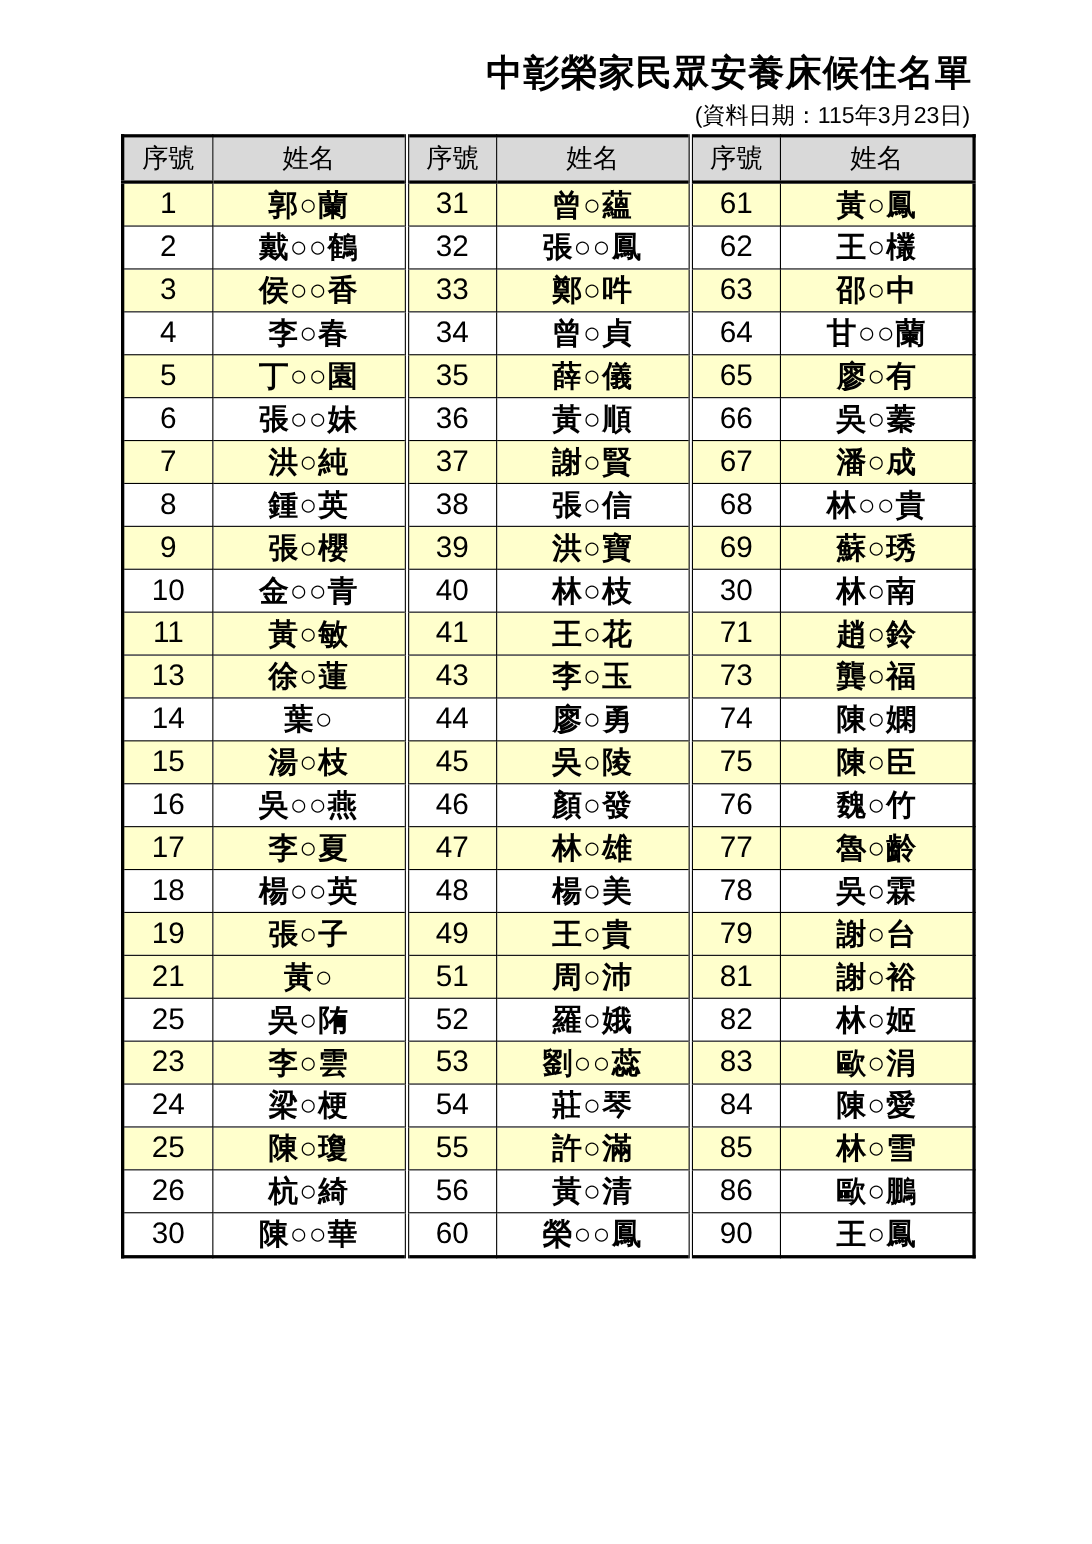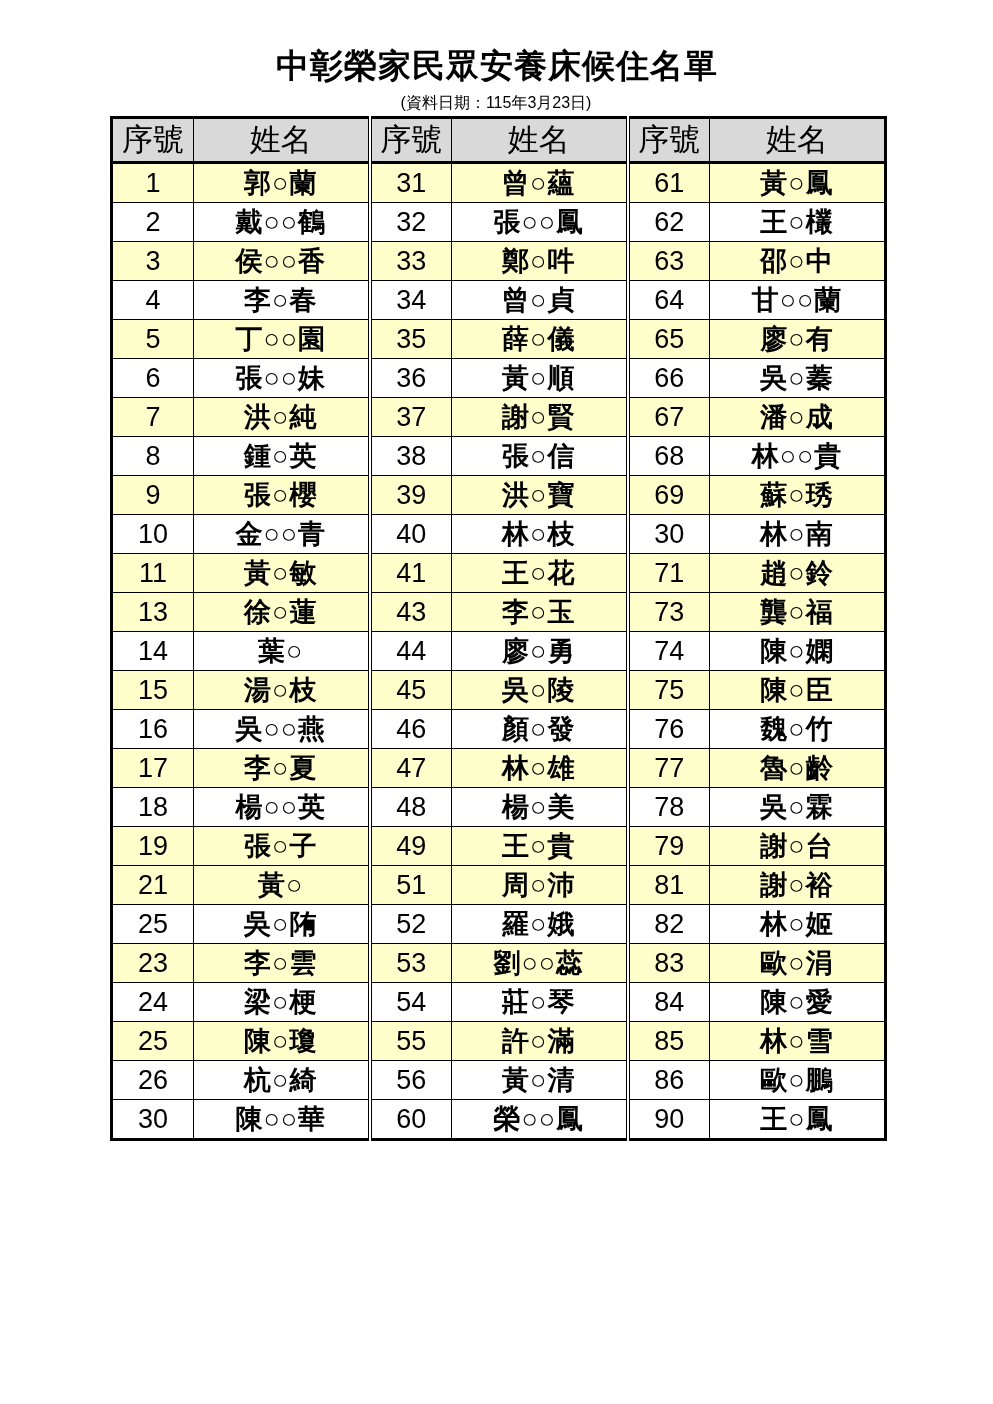--- a/index.html
+++ b/index.html
@@ -3,39 +3,39 @@
 <meta charset="utf-8">
 <style>
   html,body{margin:0;padding:0;}
   body{
     width:993px;height:1404px;background:#ffffff;position:relative;
     font-family:"Liberation Sans",sans-serif;color:#000;
     -webkit-font-smoothing:antialiased;
   }
   .sheet{position:absolute;left:110px;top:46px;width:774px;}
   .page-title{
-    margin:0 0 6px 0;text-align:center;
+    margin:0 0 6px 0;text-align:right;
     font-size:33px;font-weight:700;line-height:1.2;letter-spacing:1px;
   }
   .date-note{
-    text-align:center;font-size:16px;font-weight:400;
+    text-align:right;font-size:21px;font-weight:400;
     margin:8px 2px 5px 0;line-height:1.1;
   }
   table.waitlist{
     border-collapse:collapse;table-layout:fixed;width:774px;
     border:3px solid #000;
   }
   col.no-col{width:82px;}
   col.name-col{width:176px;}
   .waitlist th,.waitlist td{
     border:1px solid #000;text-align:center;vertical-align:middle;
     padding:0;overflow:hidden;white-space:nowrap;
   }
   .waitlist thead th{
-    background:#d9d9d9;height:39px;font-size:31px;font-weight:500;
+    background:#d9d9d9;height:39px;font-size:24px;font-weight:500;
     border-bottom:3px solid #000;
   }
   .waitlist tbody td{height:38px;}
   td.no{font-size:27px;font-weight:400;}
   td.name{font-size:27px;font-weight:600;letter-spacing:1px;}
   tr.stripe td{background:#ffffcc;}
   .grp{border-left:4px double #000 !important;}
 </style>
 </head>
 <body>

